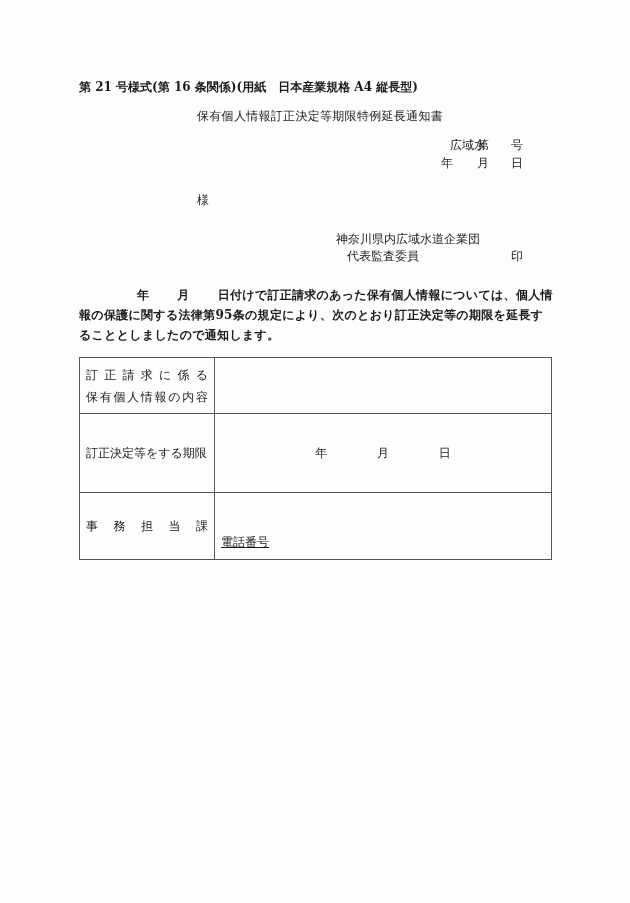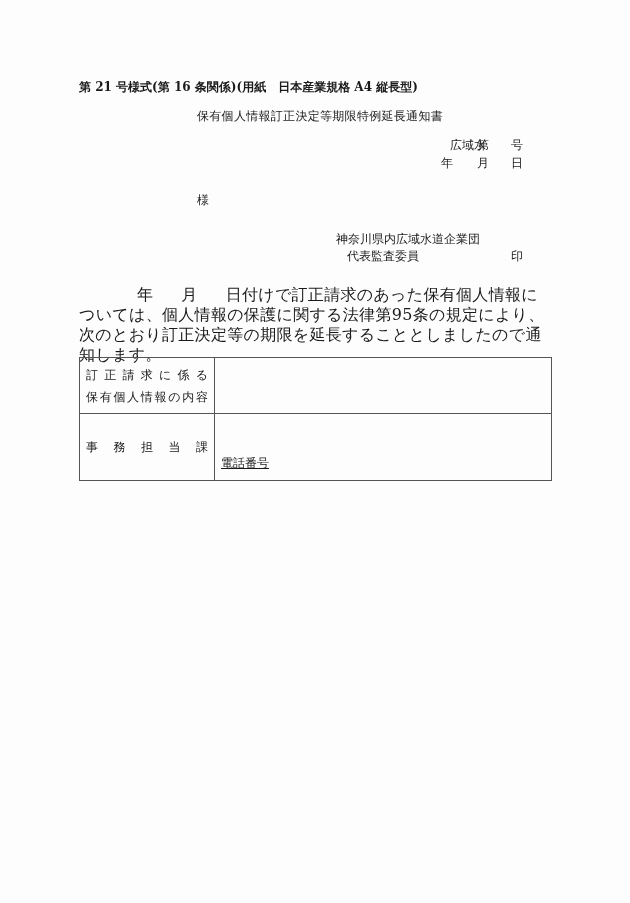--- a/index.html
+++ b/index.html
@@ -1,21 +1,21 @@
 <!DOCTYPE html>
 <html><head>
 <meta charset="utf-8">
 <style>
   html, body { margin:0; padding:0; }
   body {
     width:630px; height:903px; background:#fdfdfd; position:relative; overflow:hidden;
     font-family: "DejaVu Serif", "Liberation Serif", serif; color:#1a1a1a; font-size:12px;
   }
   .abs { position:absolute; white-space:nowrap; line-height:14px; }
-  .para { position:absolute; left:79px; top:285px; width:475px; font-size:16px; line-height:20px; letter-spacing:0.3px; }
+  .para { position:absolute; left:79px; top:285px; width:475px; font-size:12px; line-height:20px; letter-spacing:0.3px;font-weight:bold; }
   .para .indent { display:inline-block; width:58px; }
   .gap { display:inline-block; width:28px; }
   table.form {
     position:absolute; left:79px; top:357px; width:473px; border-collapse:collapse;
   }
   table.form td { border:1.5px solid #555; padding:0; vertical-align:middle; }
   td.label { width:128px; font-size:12px; line-height:22px; padding-left:6px !important; }
   .spread { display:flex; justify-content:space-between; padding-right:6px; }
   .date-cell { text-align:center; }
   .date-cell span { display:inline-block; }
@@ -68,20 +68,30 @@
             <span>人</span>
             <span>情</span>
             <span>報</span>
             <span>の</span>
             <span>内</span>
             <span>容</span>
           </div>
     </td>
     <td></td>
   </tr>
+  <tr style="height:79px;">
+    <td class="label">訂正決定等をする期限</td>
+    <td class="date-cell">
+      <span>年</span>
+      <span style="width:42px;"></span>
+      <span>月</span>
+      <span style="width:42px;"></span>
+      <span>日</span>
+    </td>
+  </tr>
   <tr style="height:67px;">
     <td class="label">
       <div class="spread" id="r3">
             <span>事</span>
             <span>務</span>
             <span>担</span>
             <span>当</span>
             <span>課</span>
           </div>
     </td>

